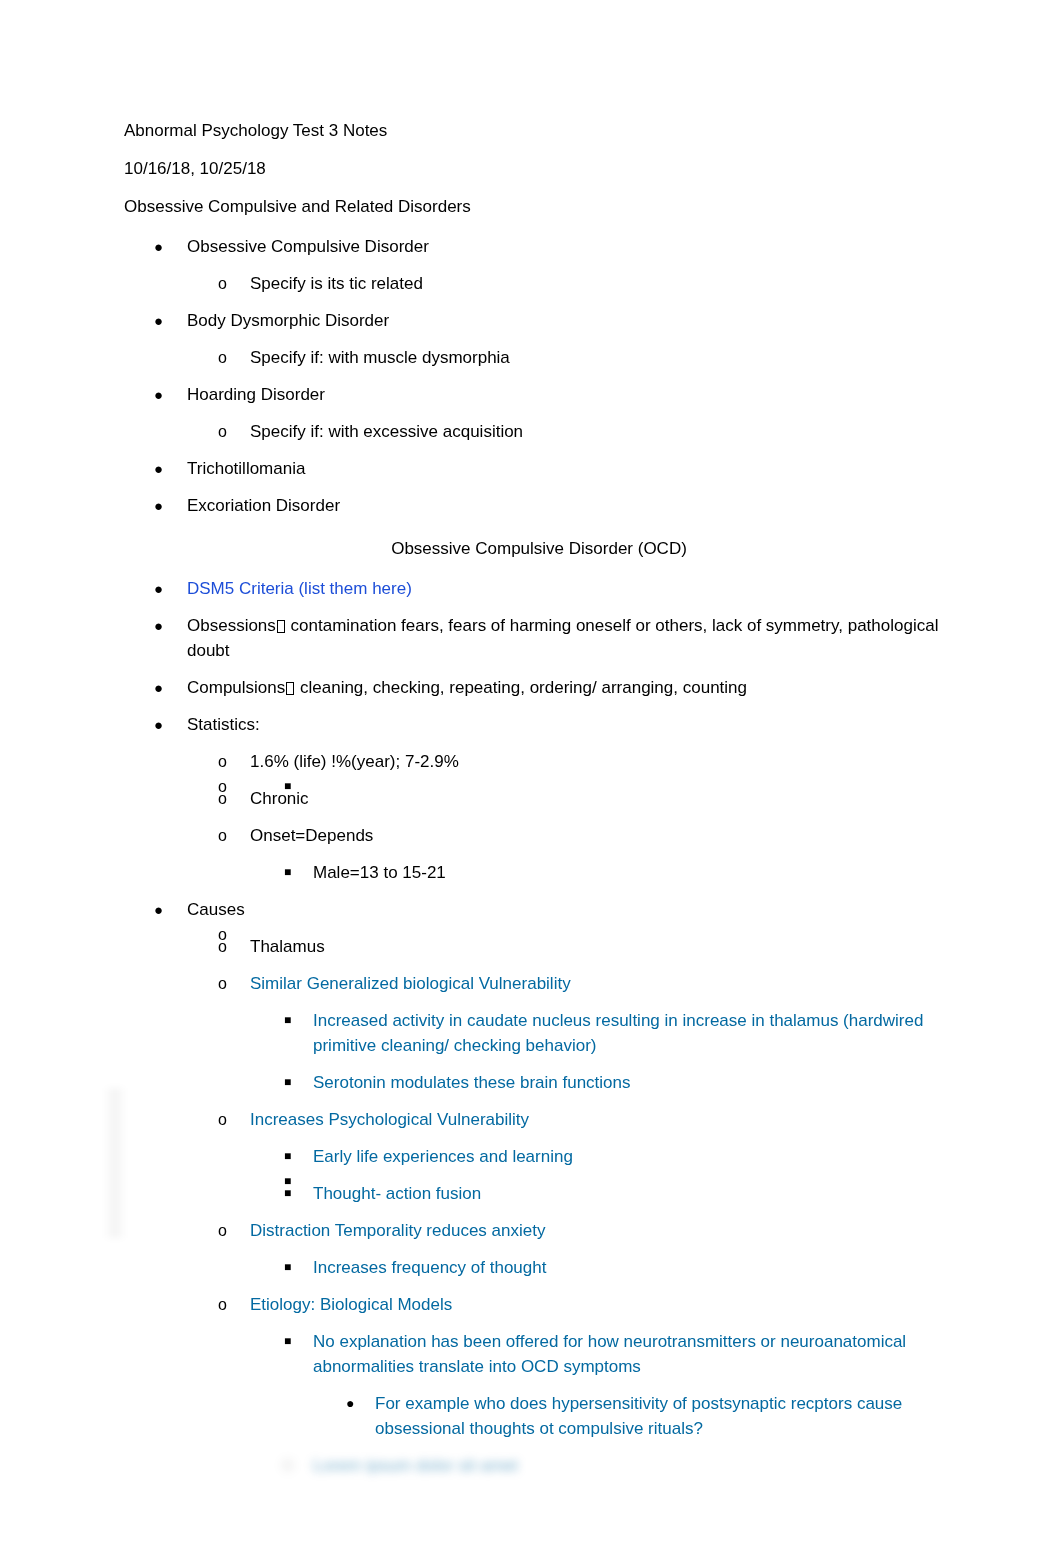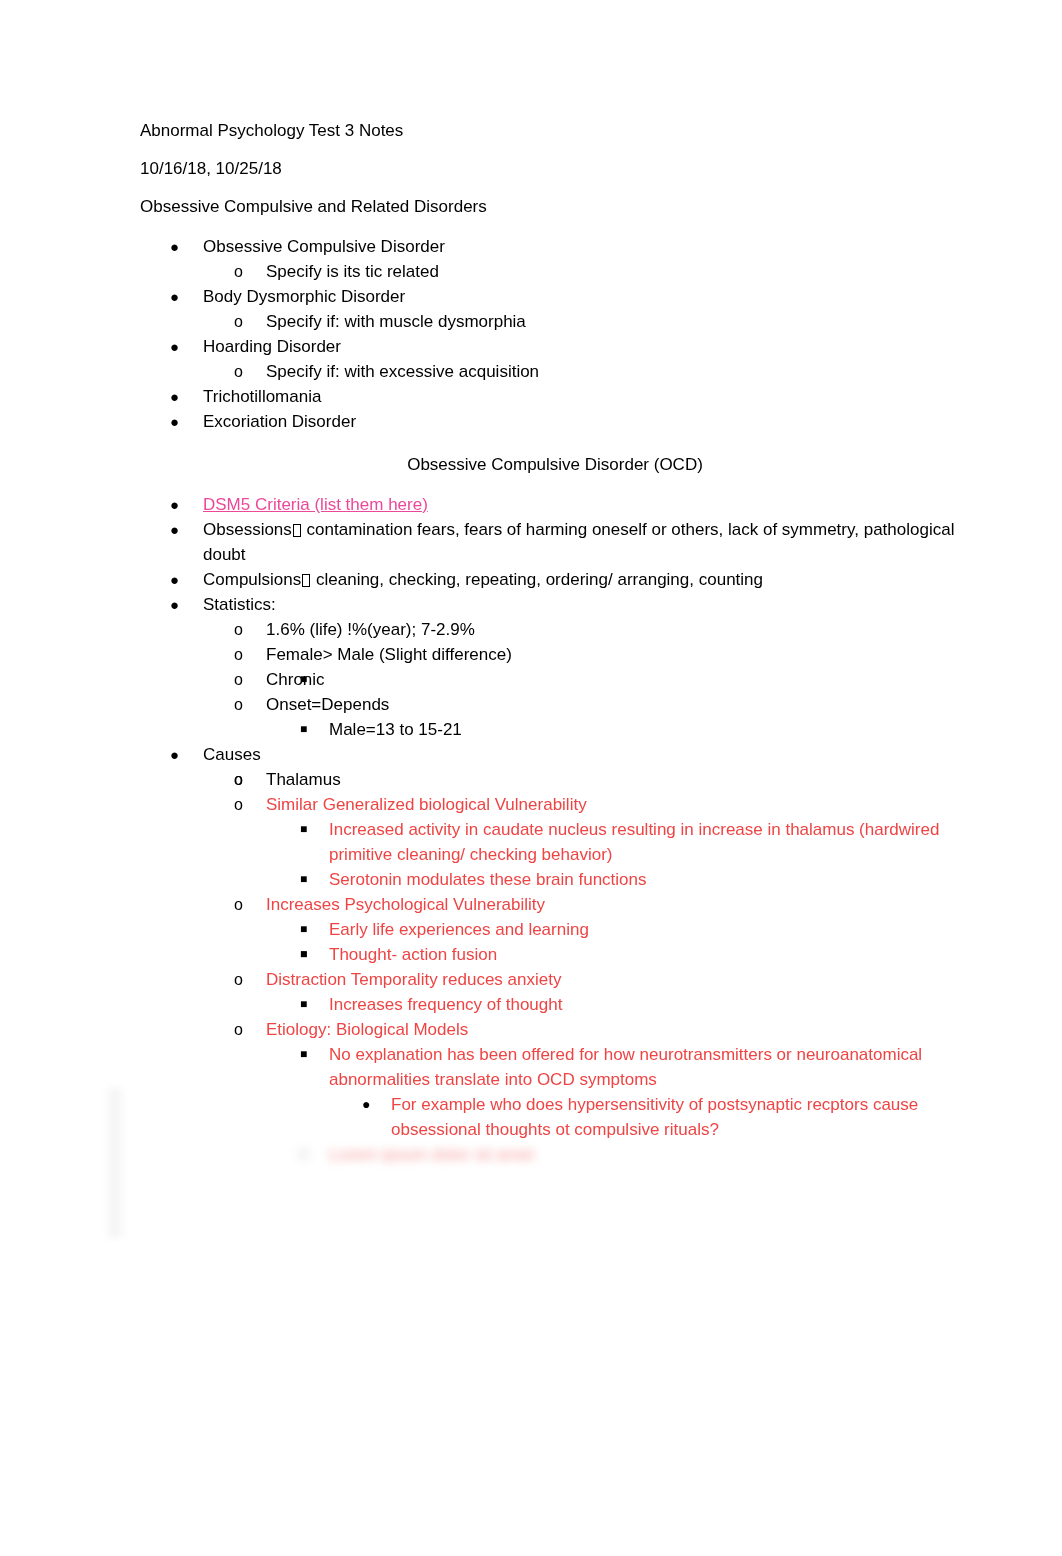--- a/index.html
+++ b/index.html
@@ -37,21 +37,21 @@
         rgba(0,0,0,0.00) 0%,
         rgba(0,0,0,0.035) 35%,
         rgba(0,0,0,0.045) 55%,
         rgba(0,0,0,0.00) 100%);
     filter: blur(3px);
     pointer-events: none;
   }
 
   #body-text {
     position: absolute;
-    left: 140px;
+    left: 124px;
     top: 120px;
     width: 830px;
   }
 
   .para {
     font-size: 17px;
     line-height: 22px;
     margin: 0 0 16px 0;
     color: #000000;
     white-space: pre-wrap;
@@ -75,20 +75,21 @@
     position: absolute;
     top: 0;
     color: #000000;
     font-family: "Liberation Sans", sans-serif;
     text-align: left;
   }
 
   .txt {
     display: block;
     white-space: pre-wrap;
+    margin-top: 12px;
   }
 
   
   .lv1 { padding-left: 63px; }
   .lv1 > .marker {
     left: 30px;
     font-size: 15px;
     line-height: 25px;
   }
 
@@ -110,22 +111,22 @@
 
   
   .lv4 { padding-left: 251px; }
   .lv4 > .marker {
     left: 222px;
     font-size: 14px;
     line-height: 25px;
   }
 
   .c-black { color: #000000; }
-  .c-red   { color: #ec4899; text-decoration: underline; }
-  .c-gold  { color: #ef4444; }
+  .c-red   { color: #1d4ed8; }
+  .c-gold  { color: #0369a1; }
 
   
   .glyphbox {
     display: inline-block;
     width: 8px;
     height: 13px;
     border: 1px solid #000000;
     vertical-align: -2px;
     margin: 0 1px;
     box-sizing: border-box;
@@ -215,21 +216,20 @@
         <span class="marker">●</span>
         <span class="txt c-black">Statistics:</span>
       </li>
 
       <li class="li lv2">
         <span class="marker">o</span>
         <span class="txt c-black">1.6% (life) !%(year); 7-2.9%</span>
       </li>
       <li class="li lv2">
         <span class="marker">o</span>
-        <span class="txt c-black">Female&gt; Male (Slight difference)</span>
       </li>
       <li class="li lv3">
         <span class="marker">■</span>
       </li>
       <li class="li lv2">
         <span class="marker">o</span>
         <span class="txt c-black">Chronic</span>
       </li>
       <li class="li lv2">
         <span class="marker">o</span>

